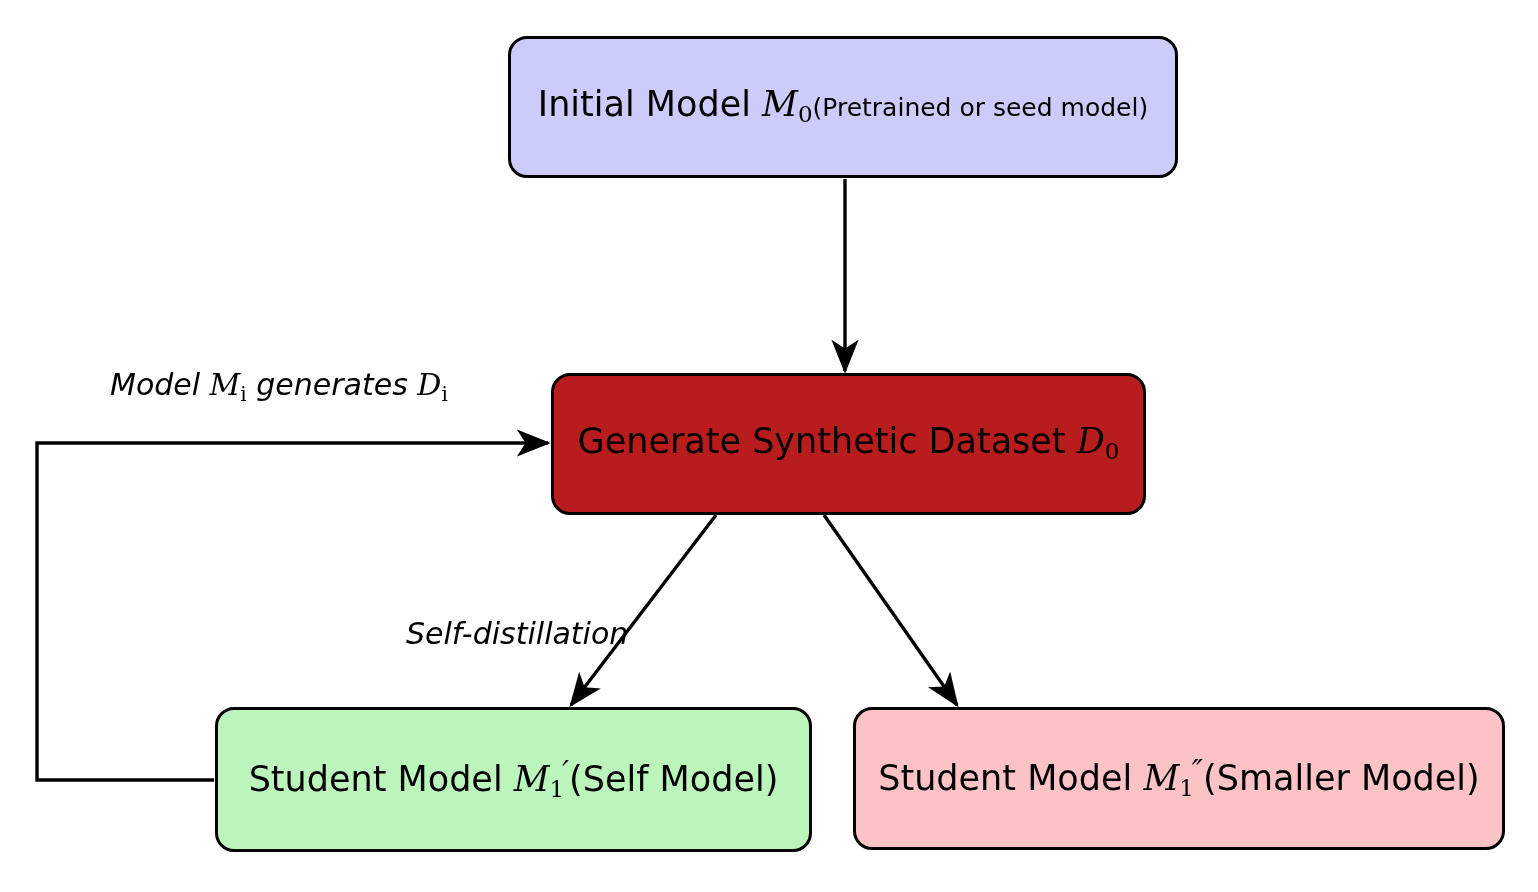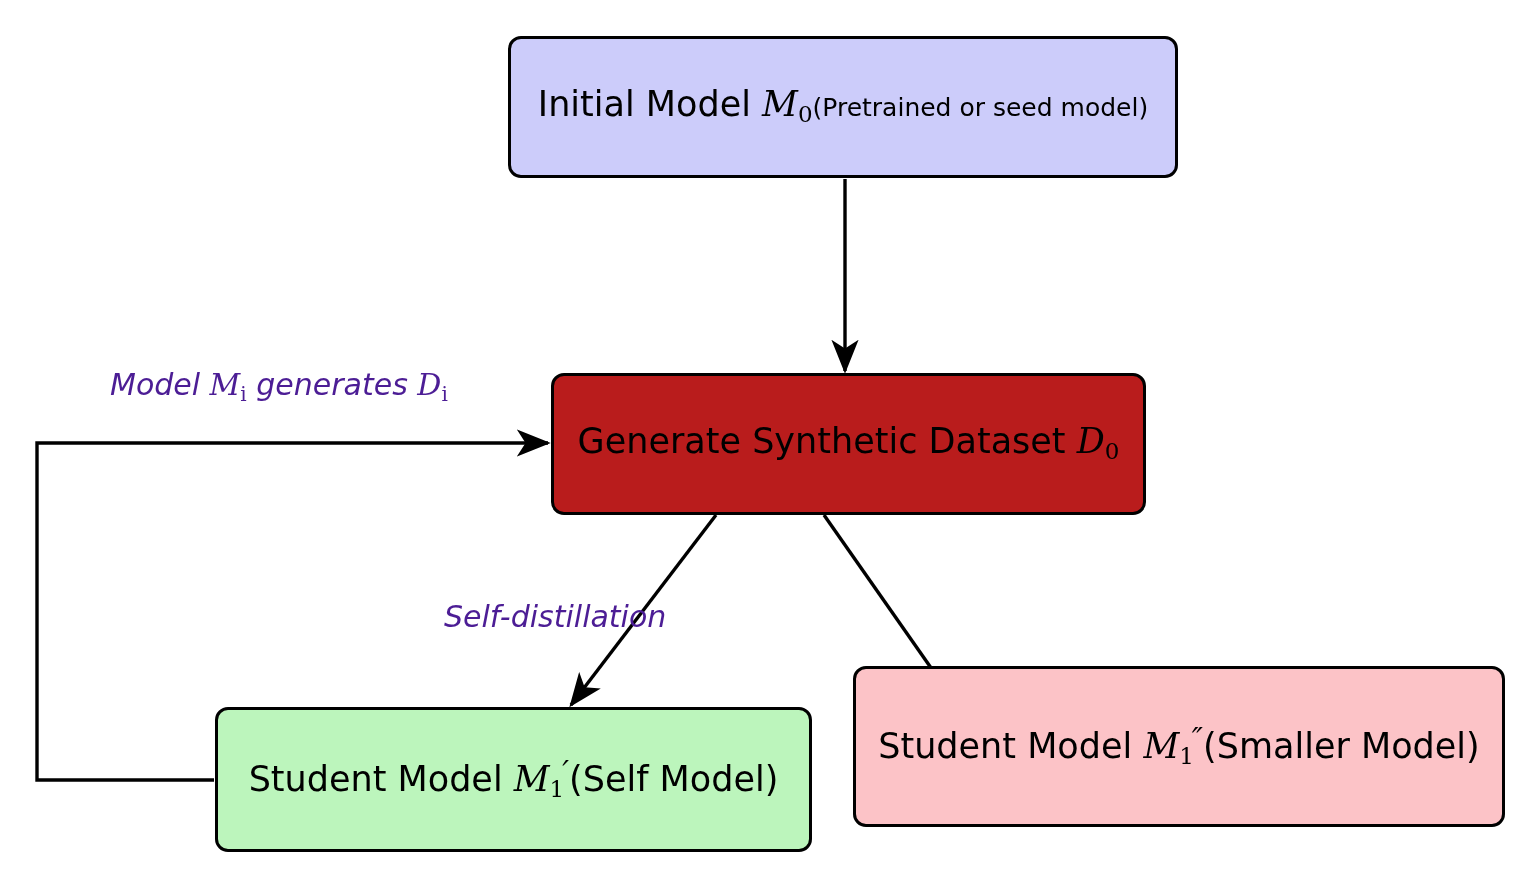--- a/index.html
+++ b/index.html
@@ -20,21 +20,21 @@
     left: 0;
     top: 0;
     width: 1538px;
     height: 892px;
     pointer-events: none;
   }
   .node {
     position: absolute;
     box-sizing: border-box;
     border: 3.5px solid #000000;
-    border-radius: 13px;
+    border-radius: 19px;
     display: flex;
     align-items: center;
     justify-content: center;
     text-align: center;
     color: #000000;
   }
   .node-label {
     display: inline-block;
     white-space: nowrap;
     font-family: "DejaVu Sans", sans-serif;
@@ -59,21 +59,21 @@
     font-style: italic;
     font-size: 30px;
     vertical-align: 0.30em;
     margin-left: -2px;
   }
   .edge-label {
     position: absolute;
     font-family: "DejaVu Sans", sans-serif;
     font-style: italic;
     font-size: 30px;
-    color: #4c1d95;
+    color: #000000;
     white-space: nowrap;
     line-height: 1.0;
   }
   .edge-label .mathit {
     font-family: "DejaVu Serif", serif;
     font-style: italic;
     font-size: 30px;
   }
   .edge-label .sub {
     font-size: 20px;
@@ -112,26 +112,26 @@
       <span class="big">Generate Synthetic Dataset </span><span class="mathit">D</span><span class="sub">0</span>
     </span>
   </div>
 
   <div class="node" style="left:215px; top:707px; width:597px; height:145px; background:#bcf5bc;">
     <span class="node-label">
       <span class="big">Student Model </span><span class="mathit">M</span><span class="sub">1</span><span class="prime">′</span><span class="big">(Self Model)</span>
     </span>
   </div>
 
-  <div class="node" style="left:853px; top:666px; width:652px; height:161px; background:#fcc3c7;">
+  <div class="node" style="left:853px; top:707px; width:652px; height:143px; background:#fcc3c7;">
     <span class="node-label">
       <span class="big">Student Model </span><span class="mathit">M</span><span class="sub">1</span><span class="prime">″</span><span class="big">(Smaller Model)</span>
     </span>
   </div>
 
   <div class="edge-label" style="left:110px; top:370px;">
     <span>Model </span><span class="mathit">M</span><span class="sub">i</span><span> generates </span><span class="mathit">D</span><span class="sub">i</span>
   </div>
 
-  <div class="edge-label" style="left:406px; top:602px;margin-left:38px;">Self-distillation</div>
+  <div class="edge-label" style="left:406px; top:619px;">Self-distillation</div>
 
 
 </div>
 
 </body></html>

